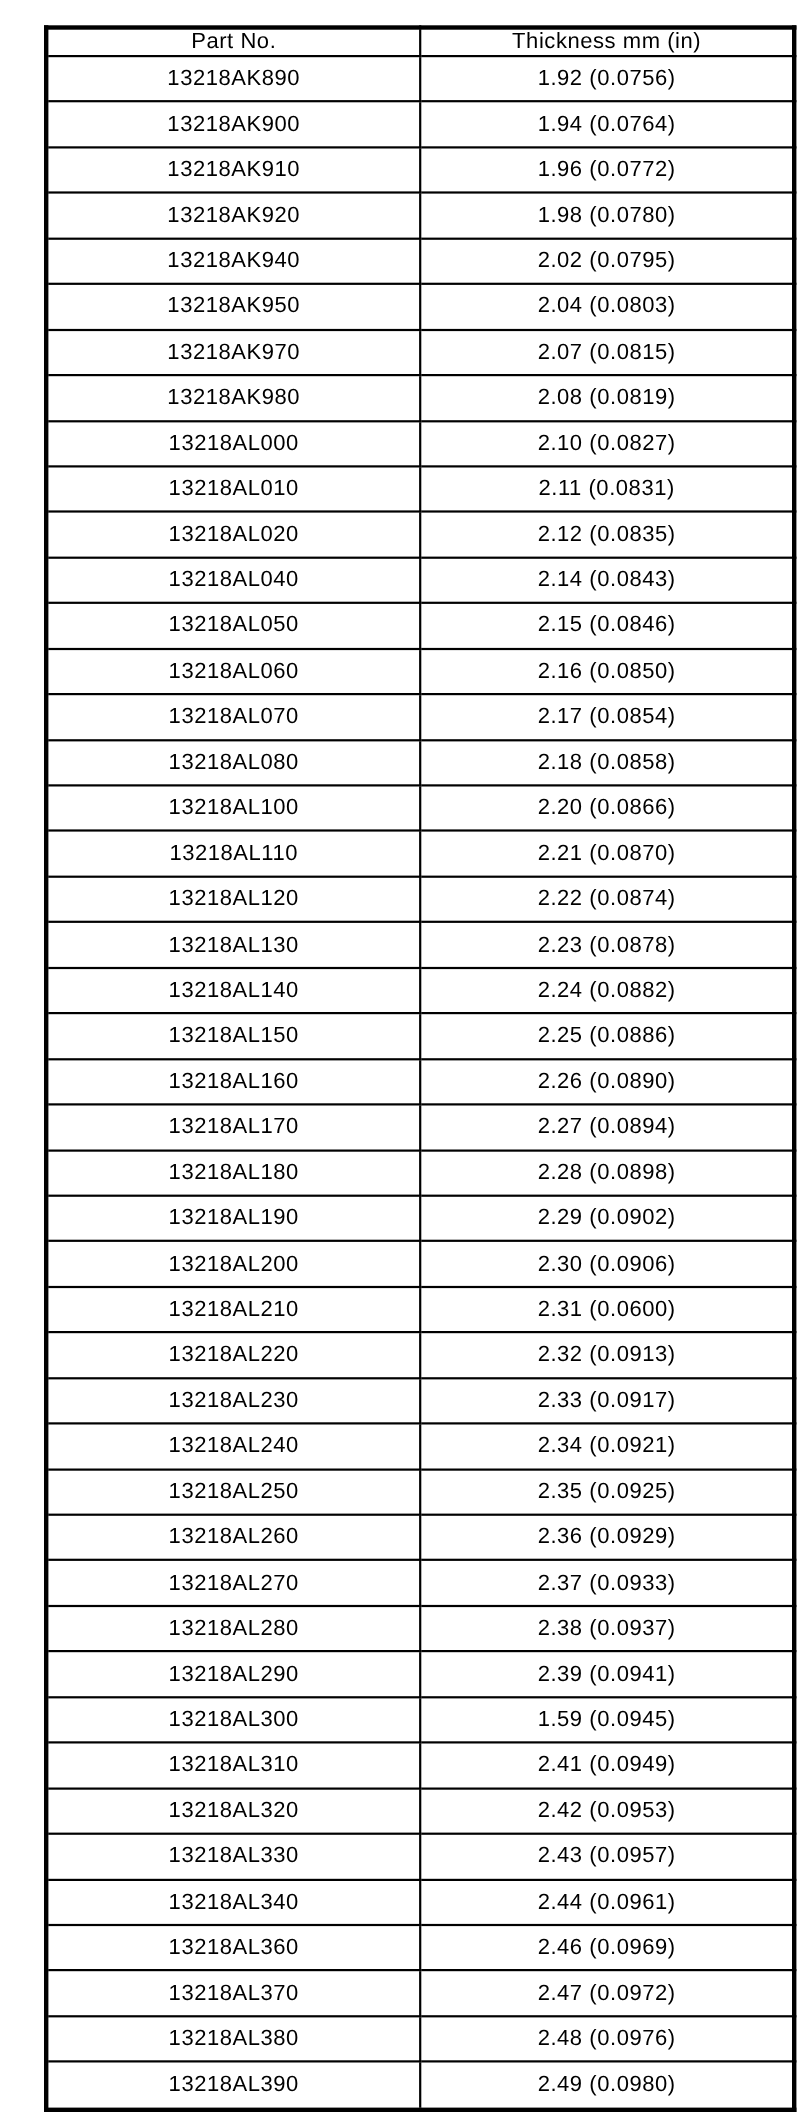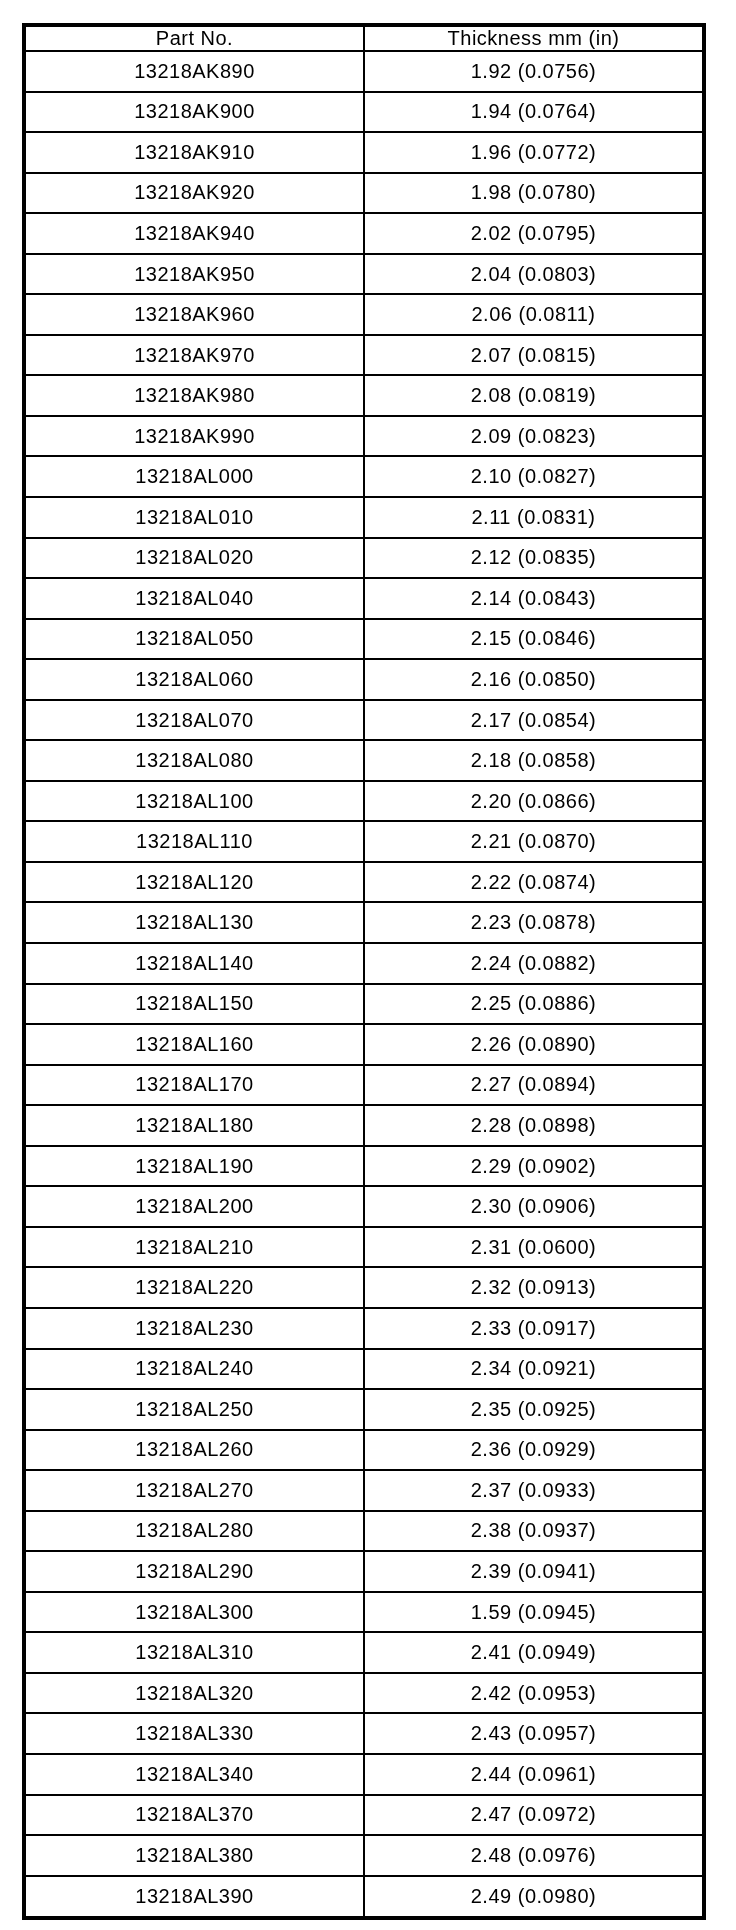--- a/index.html
+++ b/index.html
@@ -9,21 +9,21 @@
   }
   body {
     width: 736px;
     height: 1930px;
     position: relative;
     font-family: "Liberation Sans", sans-serif;
     color: #000000;
   }
   .table-wrap {
     position: absolute;
-    left: 22px;
+    left: 40px;
     top: 23px;
   }
   table.parts-table {
     border-collapse: collapse;
     table-layout: fixed;
     width: 684px;
     height: 1897px;
     border: 4px solid #000000;
   }
   table.parts-table th,
@@ -76,36 +76,28 @@
         </tr>
         <tr>
           <td>13218AK940</td>
           <td>2.02 (0.0795)</td>
         </tr>
         <tr>
           <td>13218AK950</td>
           <td>2.04 (0.0803)</td>
         </tr>
         <tr>
-          <td>13218AK960</td>
-          <td>2.06 (0.0811)</td>
-        </tr>
-        <tr>
           <td>13218AK970</td>
           <td>2.07 (0.0815)</td>
         </tr>
         <tr>
           <td>13218AK980</td>
           <td>2.08 (0.0819)</td>
         </tr>
         <tr>
-          <td>13218AK990</td>
-          <td>2.09 (0.0823)</td>
-        </tr>
-        <tr>
           <td>13218AL000</td>
           <td>2.10 (0.0827)</td>
         </tr>
         <tr>
           <td>13218AL010</td>
           <td>2.11 (0.0831)</td>
         </tr>
         <tr>
           <td>13218AL020</td>
           <td>2.12 (0.0835)</td>
@@ -222,20 +214,24 @@
           <td>13218AL320</td>
           <td>2.42 (0.0953)</td>
         </tr>
         <tr>
           <td>13218AL330</td>
           <td>2.43 (0.0957)</td>
         </tr>
         <tr>
           <td>13218AL340</td>
           <td>2.44 (0.0961)</td>
+        </tr>
+        <tr>
+          <td>13218AL360</td>
+          <td>2.46 (0.0969)</td>
         </tr>
         <tr>
           <td>13218AL370</td>
           <td>2.47 (0.0972)</td>
         </tr>
         <tr>
           <td>13218AL380</td>
           <td>2.48 (0.0976)</td>
         </tr>
         <tr>

